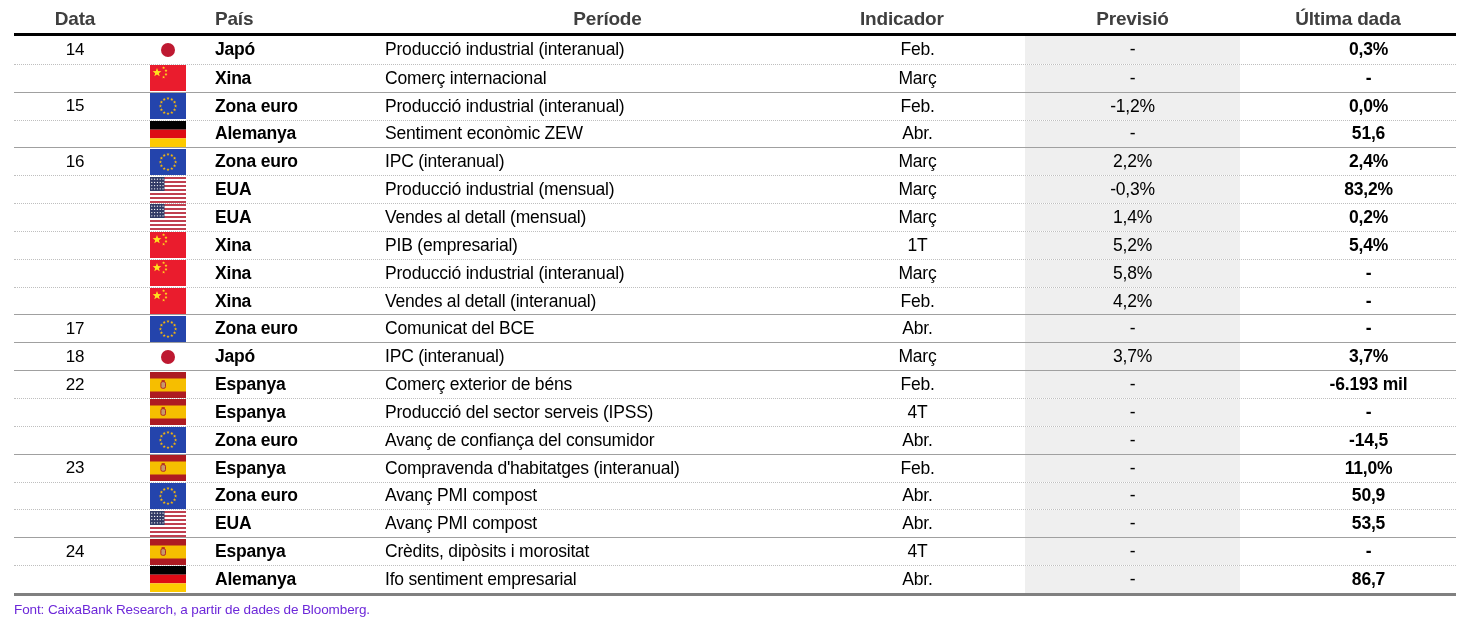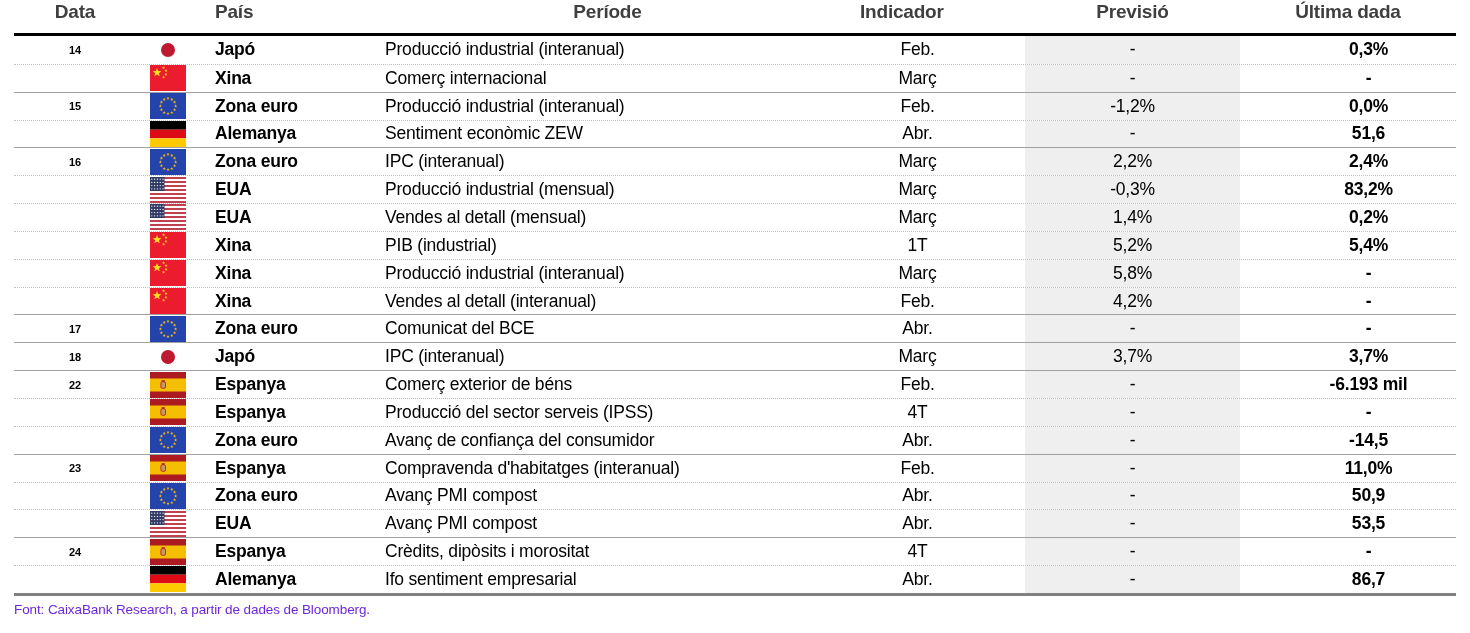--- a/index.html
+++ b/index.html
@@ -2,30 +2,30 @@
 <html><head>
 <meta charset="utf-8">
 <style>
   html,body{margin:0;padding:0;background:#ffffff;overflow:hidden;}
   body{width:1470px;height:633px;position:relative;
        font-family:"Liberation Sans", sans-serif;color:#000;}
   .tbl{position:absolute;left:14px;top:0;width:1442px;}
   .grid-row{display:grid;grid-template-columns:122px 64px 170px 475px 145px 35px 215px 216px;}
   .hdr{height:33px;border-bottom:3px solid #000000;}
   .hdr .cell{font-weight:bold;font-size:19px;color:#3f3f3f;letter-spacing:-0.2px;
-             display:flex;align-items:flex-end;padding-bottom:10px;}
+             display:flex;align-items:flex-end;padding-bottom:3px;}
   .cell{display:flex;align-items:center;min-width:0;}
   .c-center{justify-content:center;text-align:center;}
   .c-left{justify-content:flex-start;padding-left:15px;}
   .body-rows{}
   .row{height:27.85px;box-sizing:border-box;font-size:17.5px;letter-spacing:-0.2px;}
   .row.sep-dotted{border-top:1px dotted #bfbfbf;}
   .row.sep-solid{border-top:1px solid #a0a0a0;}
   .bottom-rule{height:0;border-bottom:3px solid #808080;}
-  .date-cell{font-weight:bold;font-size:11px;}
+  .date-cell{font-weight:normal;font-size:17px;}
   .country-cell{font-weight:bold;}
   .forecast-cell{background:#efefef;}
   .latest-cell{font-weight:bold;margin-left:41px;}
   .flag-cell{justify-content:center;}
   .flag{width:36px;height:26px;display:block;}
   .footer{position:absolute;left:14px;top:602px;font-size:13.5px;color:#6d28d9;letter-spacing:-0.1px;}
 </style>
 </head>
 <body>
 
@@ -249,21 +249,21 @@
               <rect width="36" height="26" fill="#ea1c2d"></rect>
               <polygon points="7.00,3.00 8.14,6.04 11.37,6.18 8.84,8.20 9.70,11.32 7.00,9.53 4.30,11.32 5.16,8.20 2.63,6.18 5.86,6.04" fill="#ffe11e"></polygon>
               <polygon points="13.60,1.20 13.99,2.26 15.12,2.31 14.24,3.01 14.54,4.09 13.60,3.47 12.66,4.09 12.96,3.01 12.08,2.31 13.21,2.26" fill="#ffe11e"></polygon>
               <polygon points="16.00,4.00 16.39,5.06 17.52,5.11 16.64,5.81 16.94,6.89 16.00,6.27 15.06,6.89 15.36,5.81 14.48,5.11 15.61,5.06" fill="#ffe11e"></polygon>
               <polygon points="16.00,7.80 16.39,8.86 17.52,8.91 16.64,9.61 16.94,10.69 16.00,10.07 15.06,10.69 15.36,9.61 14.48,8.91 15.61,8.86" fill="#ffe11e"></polygon>
               <polygon points="13.60,10.60 13.99,11.66 15.12,11.71 14.24,12.41 14.54,13.49 13.60,12.87 12.66,13.49 12.96,12.41 12.08,11.71 13.21,11.66" fill="#ffe11e"></polygon>
             </svg>
           </span>
         </div>
         <div class="cell c-left country-cell">Xina</div>
-        <div class="cell c-left indicator-cell">PIB (industrial)</div>
+        <div class="cell c-left indicator-cell">PIB (empresarial)</div>
         <div class="cell c-center period-cell">1T</div>
         <div class="cell "></div>
         <div class="cell c-center forecast-cell">5,2%</div>
         <div class="cell c-center latest-cell">5,4%</div>
       </div>
       <div class="grid-row row sep-dotted">
         <div class="cell c-center date-cell"></div>
         <div class="cell flag-cell">
           <span>
             <svg class="flag" viewBox="0 0 36 26" xmlns="http://www.w3.org/2000/svg">

